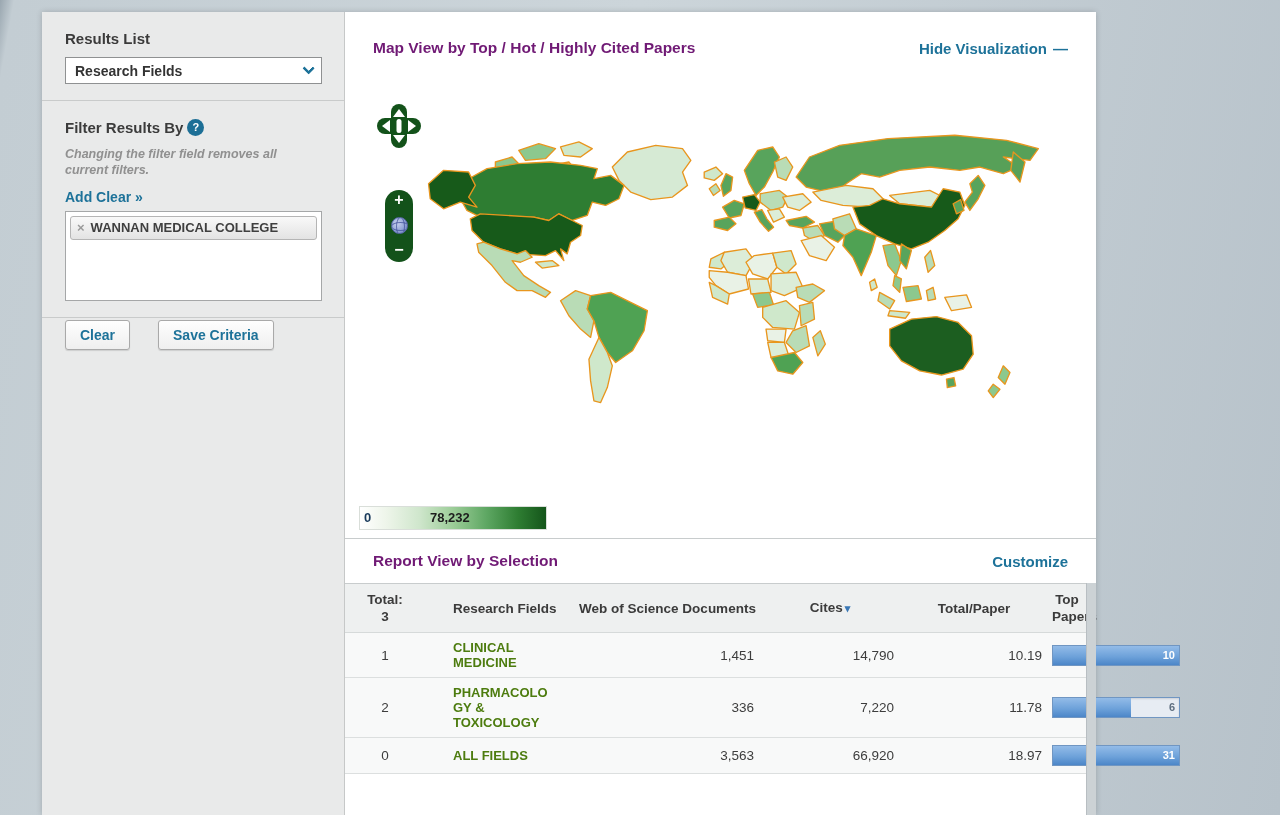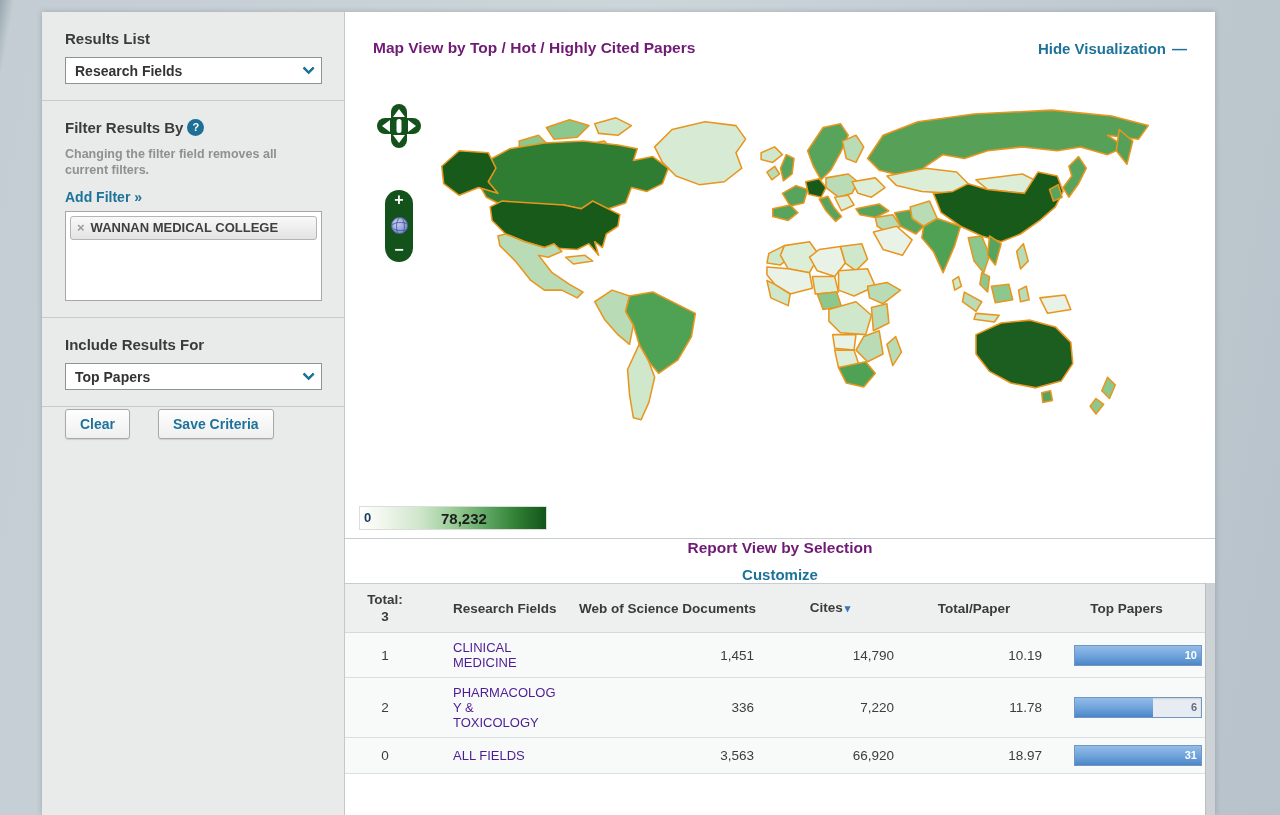--- a/index.html
+++ b/index.html
@@ -2,37 +2,37 @@
 <html><head>
 <meta charset="utf-8">
 <style>
   * { margin:0; padding:0; box-sizing:border-box; }
   html,body { width:1280px; height:815px; overflow:hidden; }
   body {
     font-family:"Liberation Sans", sans-serif;
     background:linear-gradient(100deg,#9aa7b0 0px,#c3cdd3 14px,#ccd5da 45%,#b7c2ca 100%);
     color:#3b3b3b;
   }
-  .content { position:absolute; left:42px; top:12px; width:1173px; height:803px;
+  .content { position:absolute; left:42px; top:12px; width:1054px; height:803px;
     display:flex; box-shadow:0 0 6px rgba(0,0,0,.18); background:#fff; }
 
   
   .sidebar { width:303px; flex:0 0 303px; background:#e9eaea; border-right:1px solid #c6c8c8; }
   .sb-section { padding:18px 22px 16px 23px; border-bottom:1px solid #c9cbcb; }
   .sb-section:last-child { border-bottom:none; }
   .sb-heading { font-size:15px; font-weight:bold; color:#3b3b3b; margin-bottom:10px; }
   .selectbox { display:flex; align-items:center; justify-content:space-between;
     background:#fff; border:1px solid #8f9192; height:27px; padding:0 10px 0 9px; cursor:pointer; }
   .selectbox .sel-label { font-size:14px; font-weight:bold; color:#333; }
   .chev { width:9px; height:9px; border-right:3px solid #1d7299; border-bottom:3px solid #1d7299;
     transform:rotate(45deg) translateY(-3px); border-radius:1px; }
   .help-badge { display:inline-block; width:17px; height:17px; border-radius:50%;
     background:#1d6f96; color:#fff; font-size:11px; font-weight:bold; text-align:center;
     line-height:17px; vertical-align:2px; margin-left:4px; cursor:pointer; }
-  .note { font-size:12.5px; font-weight:bold; color:#909090;
+  .note { font-size:12.5px; font-style:italic; font-weight:bold; color:#909090;
     line-height:16px; margin:2px 0 10px 0; }
   .addfilter { font-size:14px; font-weight:bold; color:#1d7299; text-decoration:none;
     display:inline-block; margin-bottom:6px; cursor:pointer; }
   .filter-list { background:#fff; border:1px solid #a5a7a8; height:90px; padding:4px; }
   .chip { background:linear-gradient(#f9f9f9,#e3e3e3); border:1px solid #b5b5b5; border-radius:3px;
     padding:3px 8px 4px 6px; display:flex; gap:6px; cursor:pointer; }
   .chip .x { color:#9a9a9a; font-weight:bold; font-size:13px; line-height:15px; cursor:pointer; }
   .chip .chip-label { font-size:13px; font-weight:bold; color:#3f3f3f; line-height:15px; }
   .btn-row { display:flex; gap:28px; padding-top:2px; }
   .btn { background:linear-gradient(#fefefe,#efefef); border:1px solid #a9a9a9; border-radius:3px;
@@ -62,41 +62,41 @@
   .globe:before, .globe:after { content:""; position:absolute; border:1px solid rgba(60,75,150,.7);
     border-radius:50%; }
   .globe:before { left:4px; top:-1px; width:7px; height:17px; }
   .globe:after { left:-1px; top:4px; width:17px; height:7px; }
 
   .legend-row { height:34px; position:relative; flex:0 0 auto; }
   .legend-bar { position:absolute; left:14px; top:2px; width:188px; height:24px;
     background:linear-gradient(to right,#ffffff,#eef5ea 14%,#cfe6cc 32%,#9ccd98 50%,#5ea763 68%,#2e7d32 85%,#14551a);
     border:1px solid #d9ded9; }
   .legend-min { position:absolute; left:4px; top:3px; font-size:13px; font-weight:bold; color:#1a3b5c; }
-  .legend-max { position:absolute; left:70px; top:3px; font-size:15px; font-weight:bold; color:#1d1d1d;margin-left:11px; }
+  .legend-max { position:absolute; left:70px; top:3px; font-size:13px; font-weight:bold; color:#1d1d1d; }
 
   .report-panel { border-top:1px solid #c8cccd; flex:1; position:relative; }
   .report-head { height:44px; display:flex; align-items:center; justify-content:space-between;
-    padding:0 28px;flex-direction:column; }
+    padding:0 28px; }
   .rtable { width:calc(100% - 10px); border-collapse:collapse; table-layout:fixed; }
   .rtable col.c-rank { width:80px; } .rtable col.c-field { width:150px; }
   .rtable col.c-docs { width:185px; } .rtable col.c-cites { width:140px; }
   .rtable col.c-cp { width:148px; } .rtable col.c-top { width:auto; }
   .rtable thead th { background:#eef0f0; border-top:1px solid #c8cccd; border-bottom:1px solid #d6dada;
     font-size:13.5px; font-weight:bold; color:#3b3b3b; padding:7px 4px; text-align:center;
     line-height:17px; vertical-align:middle; }
   .rtable thead th.th-field { text-align:left; padding-left:28px; }
   .th-cites { color:#7b9cc9; cursor:pointer; }
   .sort-ico { color:#3a77b5; font-size:11px; margin-left:2px; }
   .rtable tbody td { background:#f8f9f9; border-bottom:1px solid #dcdfdf; font-size:13.5px;
     color:#3d3d3d; padding:7px 4px; vertical-align:middle; }
   .td-rank { text-align:center; }
   .td-field { padding-left:28px !important; }
   .field-link { display:inline-block; max-width:104px; overflow-wrap:break-word;
-    font-size:13px; font-weight:normal; color:#4c1d95; text-decoration:none; line-height:15px;
+    font-size:13px; font-weight:bold; color:#4d7c0f; text-decoration:none; line-height:15px;
     cursor:pointer; }
   .num { text-align:right; padding-right:6px !important; }
   .td-top { padding-right:3px !important; }
   .tp-bar { position:relative; width:128px; height:21px; margin-left:auto;
     background:#e7ecf3; border:1px solid #7096c2; box-shadow:inset 0 1px 2px rgba(0,0,0,.12);padding-left:17px; }
   .tp-fill { position:absolute; left:0; top:0; bottom:0;
     background:linear-gradient(#93bce8,#6ea2da 55%,#4c86c8); }
   .tp-val { position:absolute; right:4px; top:3px; font-size:11px; font-weight:bold; color:#fff; }
   .tp-val.dim { color:#5f6f80; }
   .vscroll { position:absolute; right:0; top:44px; bottom:0; width:10px; background:#ccd2d5;
@@ -114,36 +114,29 @@
         <span class="sel-label">Research Fields</span>
         <span class="chev"></span>
       </div>
     </div>
 
     <div class="sb-section">
       <div class="sb-heading">
         <span>Filter Results By</span><span class="help-badge">?</span>
       </div>
       <div class="note">Changing the filter field removes all current filters.</div>
-      <a class="addfilter">Add Filter »</a>
+      <a class="addfilter">Add Clear »</a>
       <div class="filter-list">
         <div class="chip">
           <span class="x">×</span>
           <span class="chip-label">WANNAN MEDICAL COLLEGE</span>
         </div>
       </div>
     </div>
 
-    <div class="sb-section">
-      <div class="sb-heading">Include Results For</div>
-      <div class="selectbox">
-        <span class="sel-label">Top Papers</span>
-        <span class="chev"></span>
-      </div>
-    </div>
 
     <div class="sb-section btn-row">
       <button class="btn">Clear</button>
       <button class="btn">Save Criteria</button>
     </div>
   </aside>
 
   <main class="main">
 
     <div class="panel-head">

